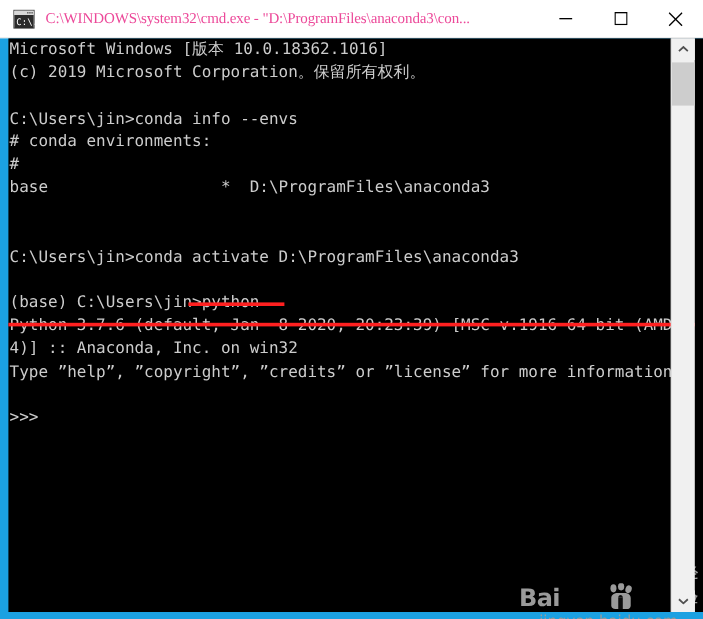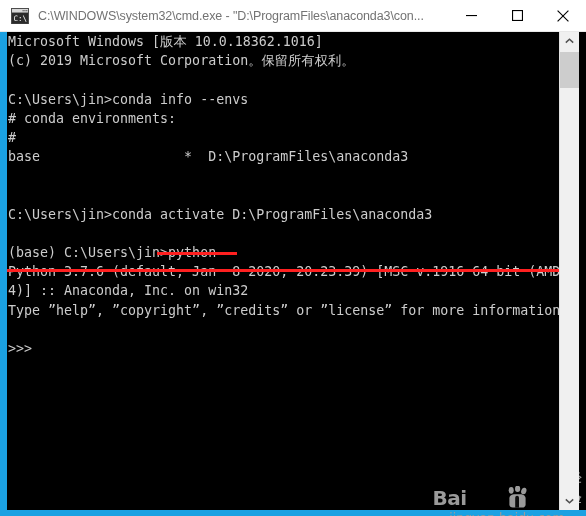--- a/index.html
+++ b/index.html
@@ -40,23 +40,23 @@
   }
   #titlebar-icon {
     width: 18px;
     height: 16px;
     margin-left: 11px;
     margin-right: 9px;
     flex: 0 0 auto;
     position: relative;
   }
   #titlebar-text {
-    font-family: Liberation Sans, sans-serif;
+    font-family: Liberation Serif, serif;
     font-size: 12.5px;
-    color: #737373;
+    color: #ec4899;
     white-space: nowrap;
     overflow: hidden;
     flex: 1 1 auto;
     letter-spacing: -0.1px;
   }
   .caption-btn {
     width: 46px;
     height: 31px;
     display: flex;
     align-items: center;

